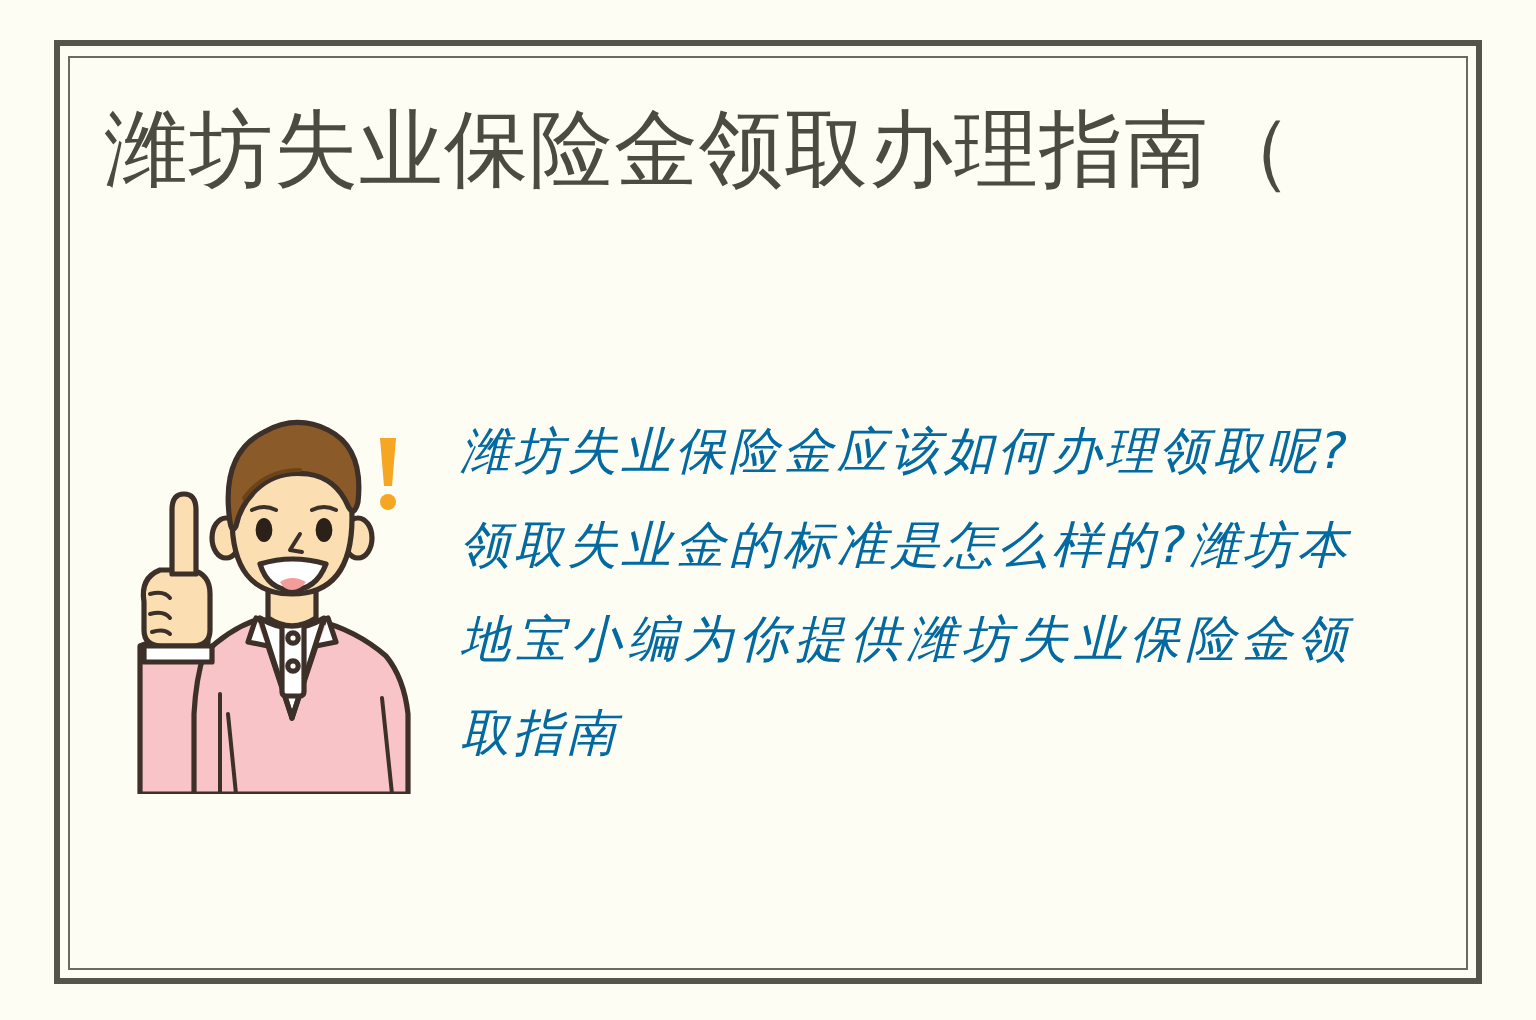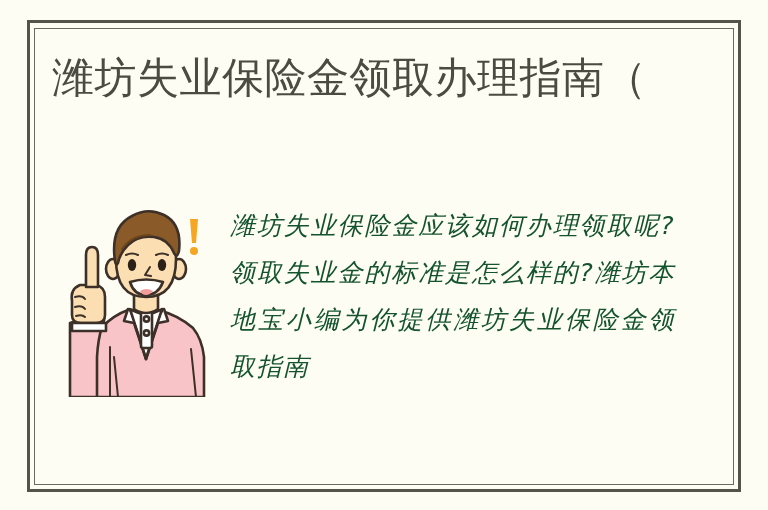--- a/index.html
+++ b/index.html
@@ -44,21 +44,21 @@
 
   
   .title-block {
     position: absolute;
     left: 52px;
     top: 48px;
     width: 640px;
     z-index: 4;
   }
   .title-line {
-    font-family: Liberation Serif, serif;
+    font-family: Liberation Mono, monospace;
     font-size: 42px;
     line-height: 60px;
     color: #4b4b42;
     letter-spacing: 0.5px;
     white-space: nowrap;
   }
 
   
   .content {
     position: absolute;
@@ -79,21 +79,21 @@
   .illustration svg { display: block; }
 
   .body-text {
     position: absolute;
     left: 178px;
     top: 10px;
     width: 445px;
     font-family: "DejaVu Sans", "Liberation Sans", sans-serif;
     font-size: 25px;
     line-height: 47px;
-    color: #14532d;
+    color: #0369a1;
     font-style: italic;
     letter-spacing: 1.5px;
     text-align: justify;
   }
 </style>
 </head>
 <body>
 
 <div class="poster">
 

